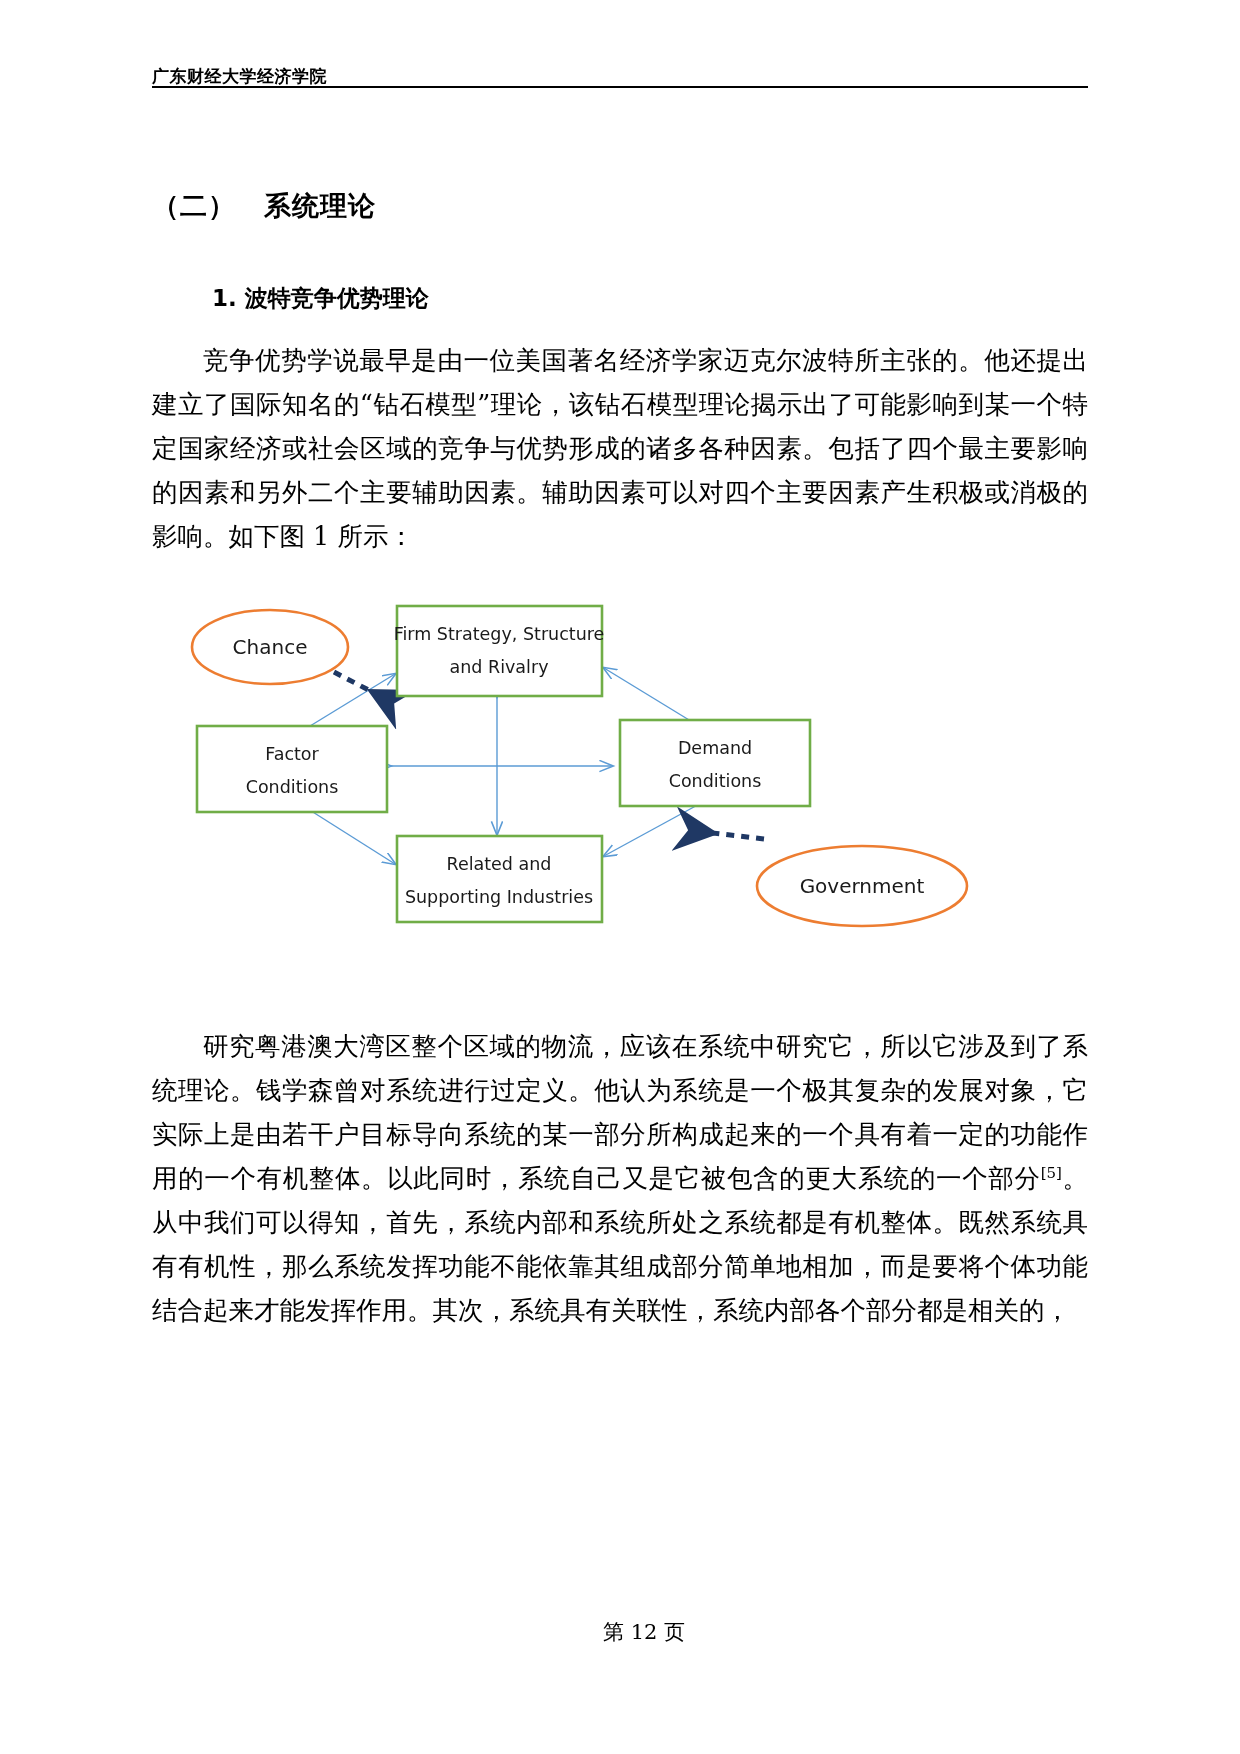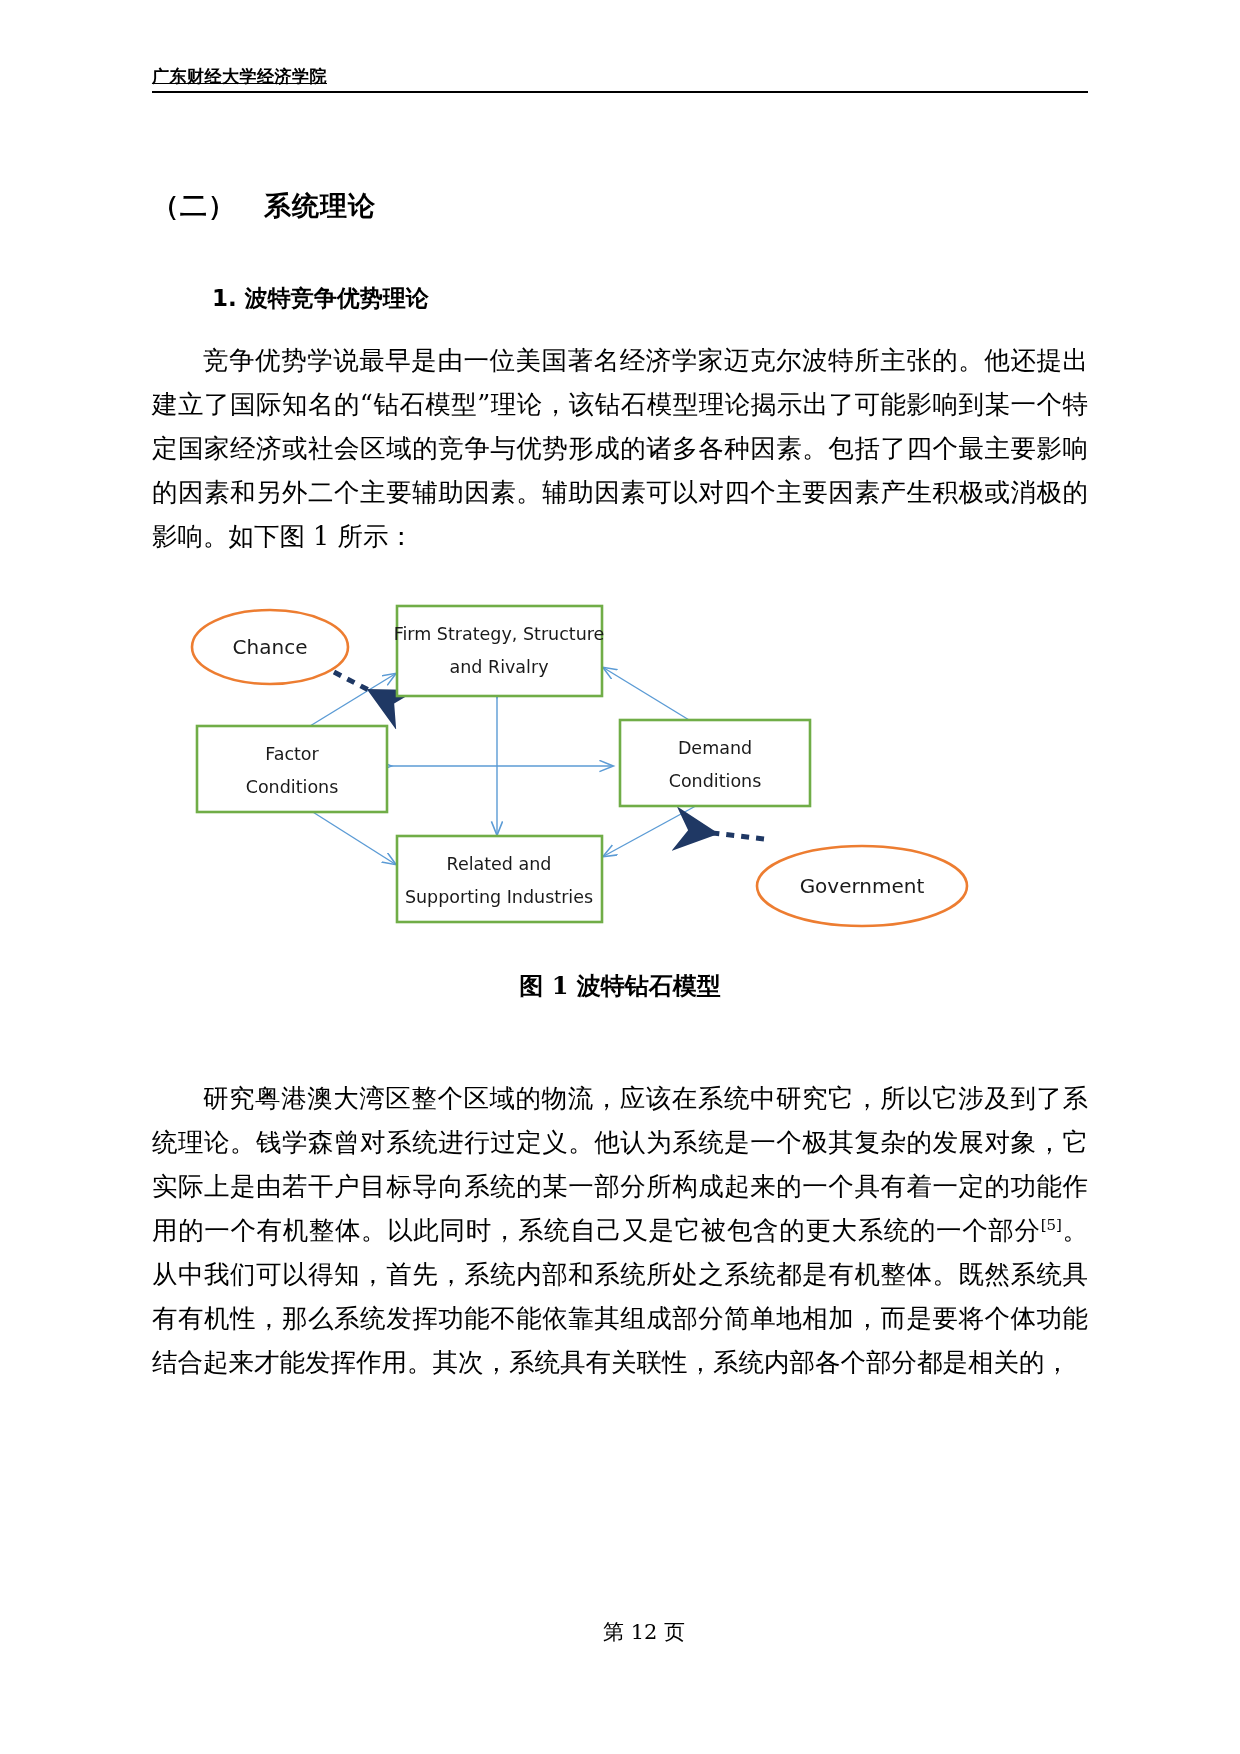--- a/index.html
+++ b/index.html
@@ -29,22 +29,20 @@
     width: 936px;
   }
   .doc-header .header-text {
     font-family: "DejaVu Sans", "Liberation Sans", sans-serif;
     font-size: 17px;
     font-weight: bold;
     letter-spacing: 0.5px;
     line-height: 1.2;
     color: #000;
     display: block;
-    padding-bottom: 5px;
-    text-decoration: underline;
   }
   .doc-header .header-rule {
     border-bottom: 2px solid #000;
     width: 100%;
     height: 0;
   }
 
   
   .content {
     position: absolute;
@@ -233,21 +231,20 @@
           </g>
 
           <g>
             <ellipse cx="710" cy="302" rx="105" ry="40" fill="#ffffff" stroke="#ED7D31" stroke-width="2.6"></ellipse>
             <text class="ellipse-label" x="710" y="309" text-anchor="middle">Government</text>
           </g>
 
         </svg>
       </div>
 
-      <div class="fig-caption">图 1  波特钻石模型</div>
     </div>
 
     <div class="gap-lg"></div>
 
 
     <div class="gap-xs"></div>
 
     <p class="body-par indent"><span>研究粤港澳大湾区整个区域的物流，应该在系统中研究它，所以它涉及到了系统理论。钱学森曾对系统进行过定义。他认为系统是一个极其复杂的发展对象，它实际上是由若干户目标导向系统的某一部分所构成起来的一个具有着一定的功能作用的一个有机整体。以此同时，系统自己又是它被包含的更大系统的一个部分</span><sup class="fn">[5]</sup><span>。从中我们可以得知，首先，系统内部和系统所处之系统都是有机整体。既然系统具有有机性，那么系统发挥功能不能依靠其组成部分简单地相加，而是要将个体功能结合起来才能发挥作用。其次，系统具有关联性，系统内部各个部分都是相关的，</span></p>
 
   </div>

